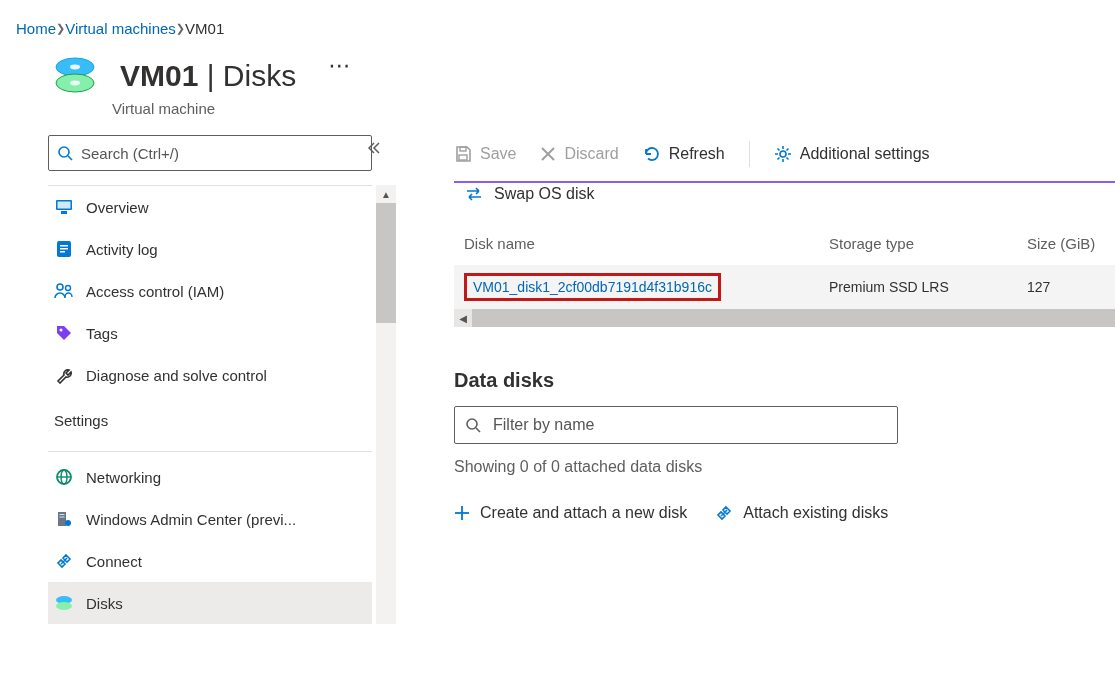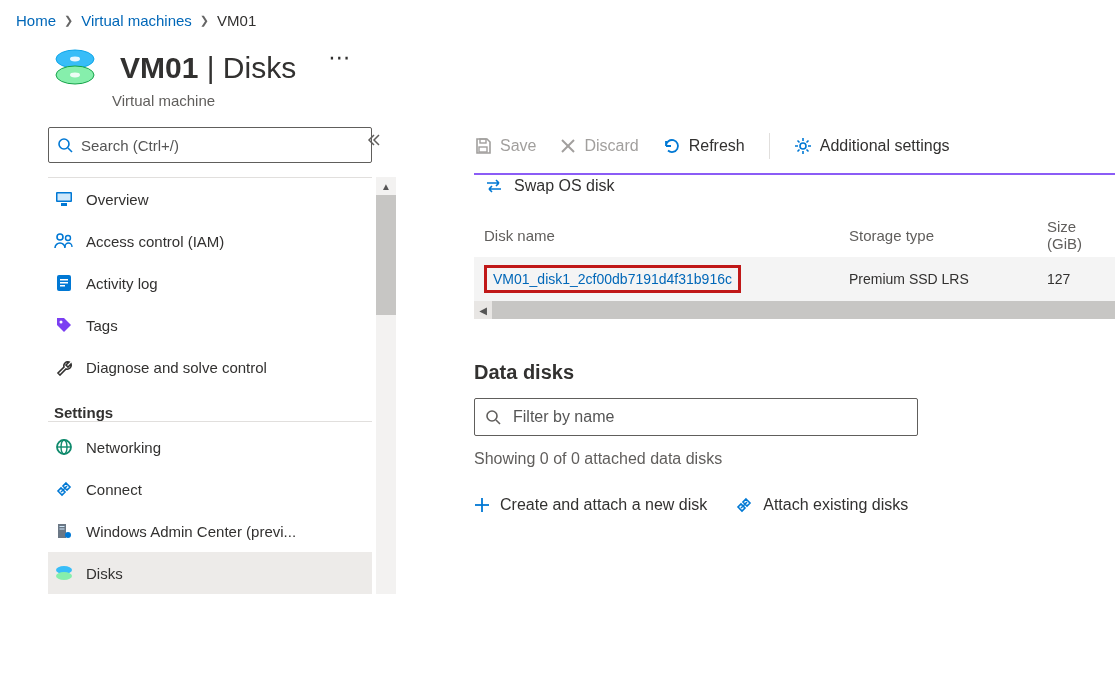--- a/index.html
+++ b/index.html
@@ -11,22 +11,21 @@
     background: #fff;
     width: 1115px;
   }
   a { text-decoration: none; }
   .link { color: #0067b8; }
 
   
   .breadcrumb {
     display: flex;
     align-items: center;
-    gap: 8px;
-    padding: 12px 16px 6px 16px;
+    padding: 20px 16px 6px 16px;
     font-size: 15px;
   }
   .breadcrumb .sep { color: #666; font-size: 11px; }
   .breadcrumb .current { color: #323130; }
 
   
   .page-header {
     display: flex;
     align-items: flex-start;
     padding: 8px 16px 18px 52px;
@@ -42,21 +41,21 @@
   .title-block h1 .thin { font-weight: 400; }
   .title-block .subtitle { font-size: 15px; color: #605e5c; margin-top: 2px; }
   .more-dots {
     font-size: 22px;
     line-height: 30px;
     padding: 0 10px;
     cursor: pointer;
   }
 
   
-  .columns { display: flex; gap: 20px; }
+  .columns { display: flex; }
   .sidebar {
     width: 386px;
     padding: 0 14px 0 48px;
     position: relative;
   }
   .collapse-btn {
     position: absolute;
     right: 6px;
     top: 6px;
     cursor: pointer;
@@ -114,22 +113,22 @@
     height: 42px;
     padding: 0 6px;
     font-size: 15px;
     cursor: pointer;
   }
   .nav-item.selected {
     background: #edebe9;
   }
   .nav-section {
     font-size: 15px;
-    font-weight: 700;
-    padding: 16px 6px 0 6px;
+    font-weight: 400;
+    padding: 16px 6px 22px 6px;
     border-bottom: 1px solid #e1dfdd;
     margin-bottom: 4px;
   }
   .nav .icon { width: 20px; display: inline-flex; justify-content:center; }
 
   
   .main {
     flex: 1;
     padding: 0 0 30px 68px;
     position: relative;
@@ -244,43 +243,43 @@
               <svg width="18" height="18" viewBox="0 0 18 18">
                 <rect x="1" y="2" width="16" height="10" rx="1" fill="#0078d4"></rect>
                 <rect x="2.5" y="3.5" width="13" height="7" fill="#cfe8fb"></rect>
                 <rect x="6" y="13" width="6" height="3" fill="#0078d4"></rect>
               </svg>
             </span>
           <span>Overview</span>
         </div>
         <div class="nav-item">
           <span class="icon">
+              <svg width="18" height="18" viewBox="0 0 18 18">
+                <rect x="2" y="1" width="14" height="16" rx="2" fill="#0078d4"></rect>
+                <rect x="5" y="5" width="8" height="1.5" fill="#fff"></rect>
+                <rect x="5" y="8" width="8" height="1.5" fill="#fff"></rect>
+                <rect x="5" y="11" width="5" height="1.5" fill="#fff"></rect>
+              </svg>
+            </span>
+          <span>Activity log</span>
+        </div>
+        <div class="nav-item">
+          <span class="icon">
               <svg width="20" height="18" viewBox="0 0 20 18">
                 <circle cx="6" cy="5" r="3" fill="none" stroke="#0078d4" stroke-width="1.6"></circle>
                 <path d="M1 16c0-3 2.5-5 5-5s5 2 5 5" fill="none" stroke="#0078d4" stroke-width="1.6"></path>
                 <circle cx="14" cy="6" r="2.5" fill="none" stroke="#0078d4" stroke-width="1.4"></circle>
                 <path d="M11 15c0-2.5 1.8-4 3.5-4s3.5 1.5 3.5 4" fill="none" stroke="#0078d4" stroke-width="1.4"></path>
               </svg>
             </span>
           <span>Access control (IAM)</span>
         </div>
         <div class="nav-item">
           <span class="icon">
               <svg width="18" height="18" viewBox="0 0 18 18">
-                <rect x="2" y="1" width="14" height="16" rx="2" fill="#0078d4"></rect>
-                <rect x="5" y="5" width="8" height="1.5" fill="#fff"></rect>
-                <rect x="5" y="8" width="8" height="1.5" fill="#fff"></rect>
-                <rect x="5" y="11" width="5" height="1.5" fill="#fff"></rect>
-              </svg>
-            </span>
-          <span>Activity log</span>
-        </div>
-        <div class="nav-item">
-          <span class="icon">
-              <svg width="18" height="18" viewBox="0 0 18 18">
                 <path d="M2 2h7l7 7-7 7-7-7z" fill="#7b3ff2"></path>
                 <circle cx="6" cy="6" r="1.5" fill="#fff"></circle>
               </svg>
             </span>
           <span>Tags</span>
         </div>
         <div class="nav-item">
           <span class="icon">
               <svg width="18" height="18" viewBox="0 0 18 18">
                 <path d="M14 4a4 4 0 0 0-5 5L3 15l2 2 6-6a4 4 0 0 0 5-5l-3 3-2-2z" fill="none" stroke="#323130" stroke-width="1.6"></path>
@@ -293,39 +292,39 @@
 
         <div class="nav-item">
           <span class="icon">
               <svg width="18" height="18" viewBox="0 0 18 18">
                 <circle cx="9" cy="9" r="7" fill="none" stroke="#0f8a6c" stroke-width="1.8"></circle>
                 <ellipse cx="9" cy="9" rx="3" ry="7" fill="none" stroke="#0f8a6c" stroke-width="1.4"></ellipse>
                 <line x1="2" y1="9" x2="16" y2="9" stroke="#0f8a6c" stroke-width="1.4"></line>
               </svg>
             </span>
           <span>Networking</span>
-        </div>
-        <div class="nav-item">
-          <span class="icon">
-              <svg width="18" height="18" viewBox="0 0 18 18">
-                <path d="M6 12l6-6M11 3l4 4-3 3-4-4zM3 11l4 4 3-3-4-4z" fill="none" stroke="#0078d4" stroke-width="1.6"></path>
-              </svg>
-            </span>
-          <span>Connect</span>
         </div>
         <div class="nav-item">
           <span class="icon">
               <svg width="18" height="18" viewBox="0 0 18 18">
                 <rect x="3" y="2" width="8" height="14" fill="#6b7785"></rect>
                 <rect x="4.5" y="4" width="5" height="1" fill="#cfe8fb"></rect>
                 <rect x="4.5" y="6.5" width="5" height="1" fill="#cfe8fb"></rect>
                 <circle cx="13" cy="13" r="3" fill="#0078d4"></circle>
               </svg>
             </span>
           <span>Windows Admin Center (previ...</span>
+        </div>
+        <div class="nav-item">
+          <span class="icon">
+              <svg width="18" height="18" viewBox="0 0 18 18">
+                <path d="M6 12l6-6M11 3l4 4-3 3-4-4zM3 11l4 4 3-3-4-4z" fill="none" stroke="#0078d4" stroke-width="1.6"></path>
+              </svg>
+            </span>
+          <span>Connect</span>
         </div>
         <div class="nav-item selected">
           <span class="icon">
               <svg width="20" height="18" viewBox="0 0 20 18">
                 <ellipse cx="10" cy="6" rx="8" ry="4" fill="#38bdf8"></ellipse>
                 <ellipse cx="10" cy="12" rx="8" ry="4" fill="#86efac"></ellipse>
               </svg>
             </span>
           <span>Disks</span>
         </div>

